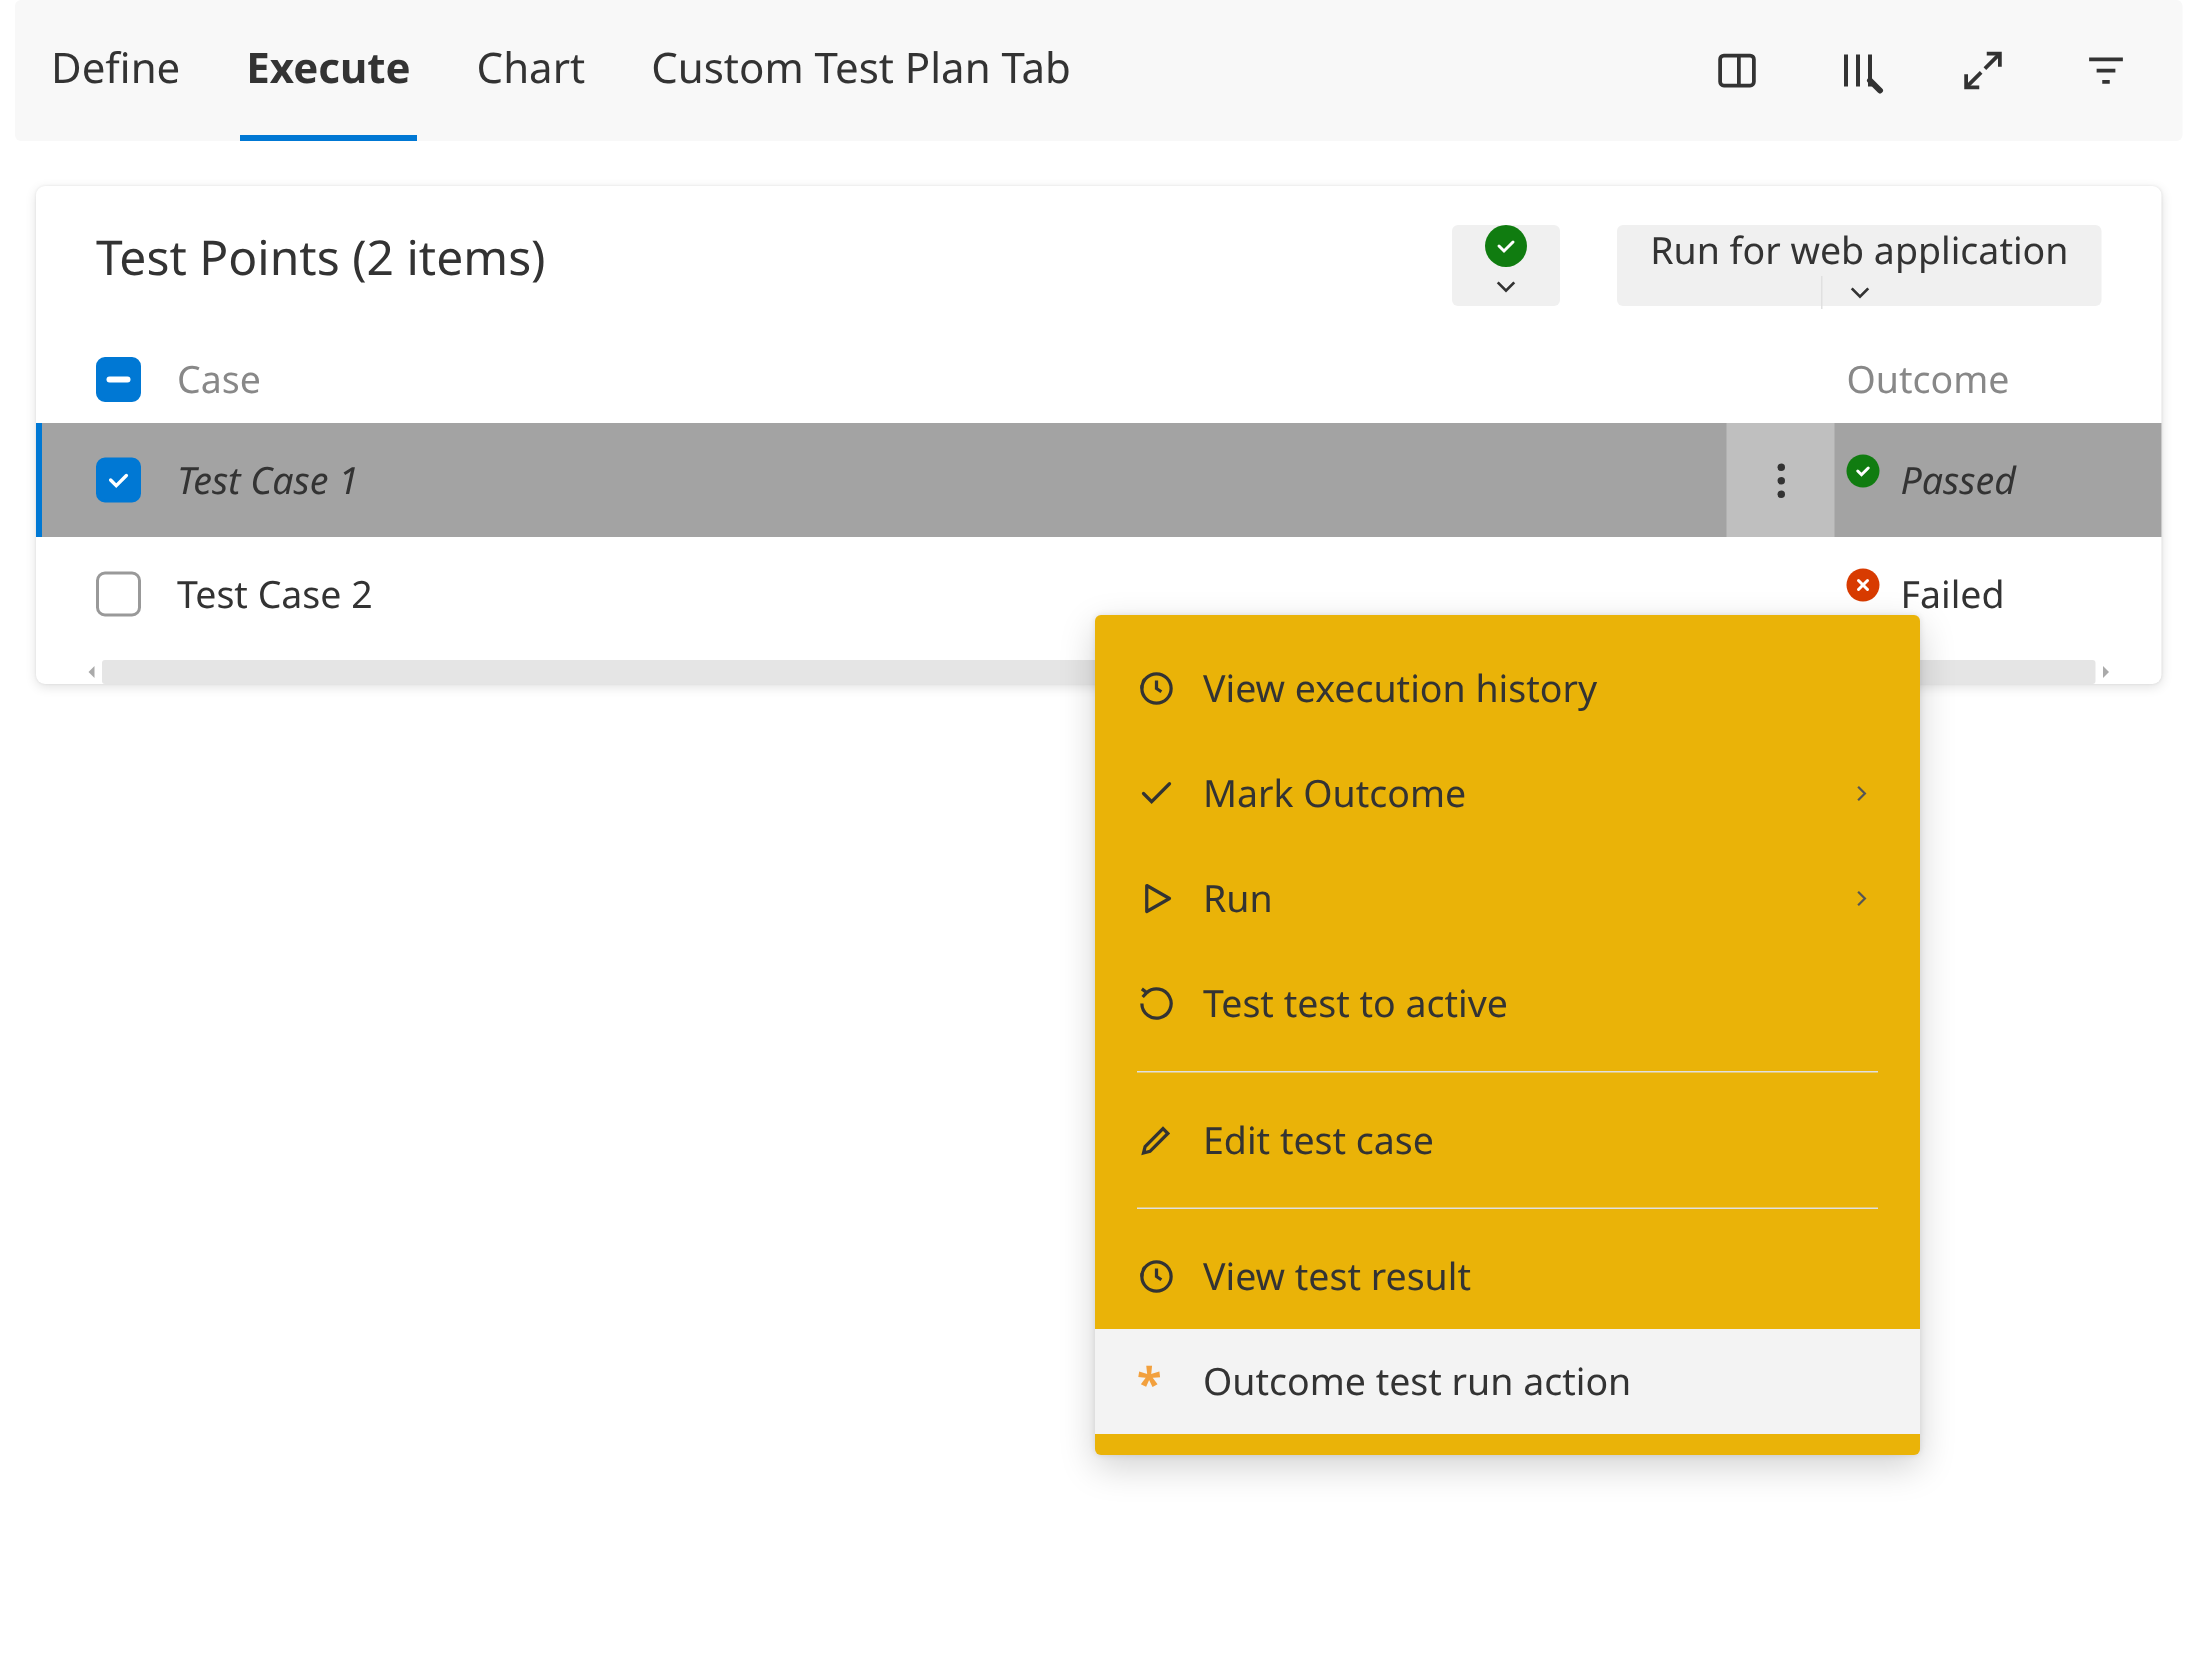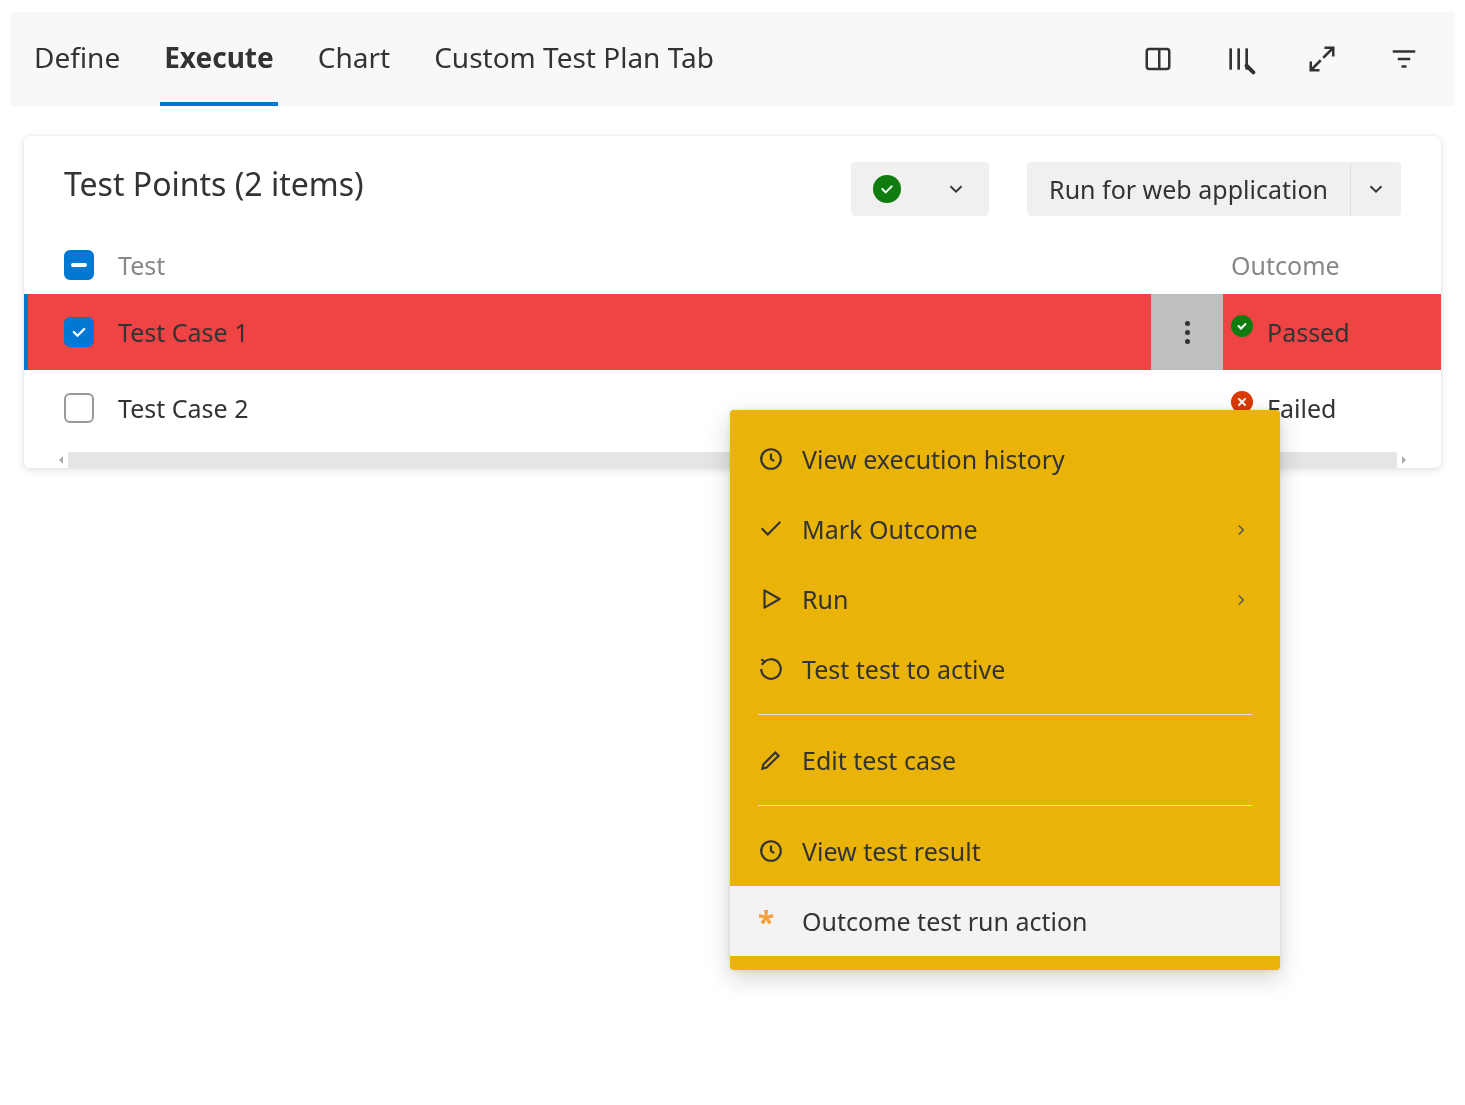--- a/index.html
+++ b/index.html
@@ -6,21 +6,21 @@
   body {
     margin: 0;
     font-family: "Segoe UI", -apple-system, system-ui, sans-serif;
     background: #fff;
     color: #333;
     width: 1465px;
     height: 1105px;
     -webkit-font-smoothing: antialiased;
     font-size: 16px;
   }
-  .wrap { padding: 12px 10px; }
+  .wrap { padding: 0 10px; }
   
   
   .tabbar {
     display: flex;
     align-items: center;
     height: 94px;
     background: #f8f8f8;
     border-radius: 4px;
     padding: 0 20px;
   }
@@ -49,20 +49,21 @@
     align-items: flex-start;
     padding: 26px 40px 20px 40px;
   }
   .panel-title { font-size: 32px; flex: 1; }
   .btngroup {
     display: flex;
     align-items: center;
     background: #f0f0f0;
     border-radius: 4px;
     height: 54px;
+    flex-direction: column;
   }
   .btngroup .seg {
     padding: 0 22px;
     height: 100%;
     display: flex;
     align-items: center;
     cursor: pointer;
     font-size: 25px;
   }
   .btngroup .chev { border-left: 1px solid #e0e0e0; padding: 0 14px; }
@@ -87,23 +88,24 @@
   
   .row {
     display: flex;
     align-items: center;
     padding: 0 40px;
     height: 76px;
     font-size: 25px;
     position: relative;
   }
   .row.selected {
-    background: #ef4444;
+    background: #a3a3a3;
     border-left: 4px solid #0078d4;
     padding-left: 36px;
+    font-style: italic;
   }
   .checkbox {
     width: 30px; height: 30px; border-radius: 6px;
     border: 2px solid #999; display:inline-flex; align-items:center; justify-content:center;
     cursor: pointer;
   }
   .checkbox.checked { background: #0078d4; border-color: #0078d4; }
   .checkbox.indeterminate { background: #0078d4; border-color: #0078d4; }
   .checkbox.indeterminate::after { content:""; width:16px; height:4px; background:#fff; border-radius:2px; }
   .checkbox.checked svg { stroke: #fff; }
@@ -227,21 +229,21 @@
               <polyline points="6 9 12 15 18 9"></polyline>
             </svg>
         </div>
       </div>
     </div>
 
     <div class="thead">
       <div class="col-check">
         <span class="checkbox indeterminate"></span>
       </div>
-      <div class="col-title">Test</div>
+      <div class="col-title">Case</div>
       <div class="col-outcome">Outcome</div>
     </div>
 
     <div class="row selected">
       <div class="col-check">
         <span class="checkbox checked">
           <svg width="18" height="18" viewBox="0 0 24 24" fill="none" stroke-width="3" stroke-linecap="round">
               <polyline points="5 12 10 17 19 8"></polyline>
             </svg>
         </span>

